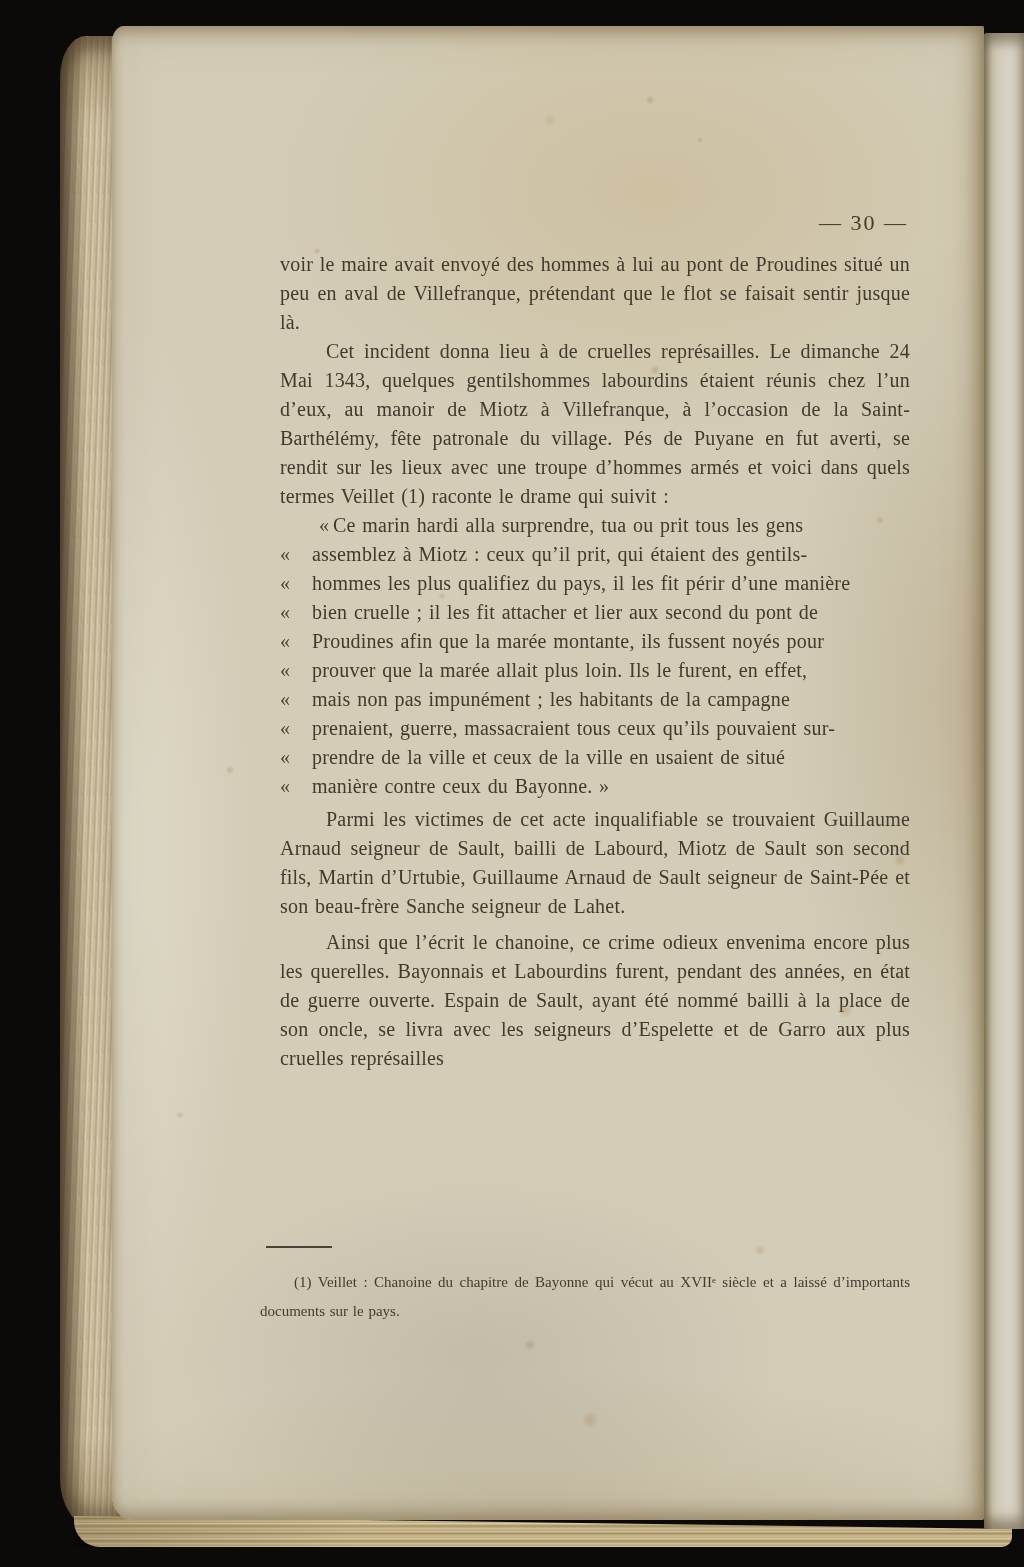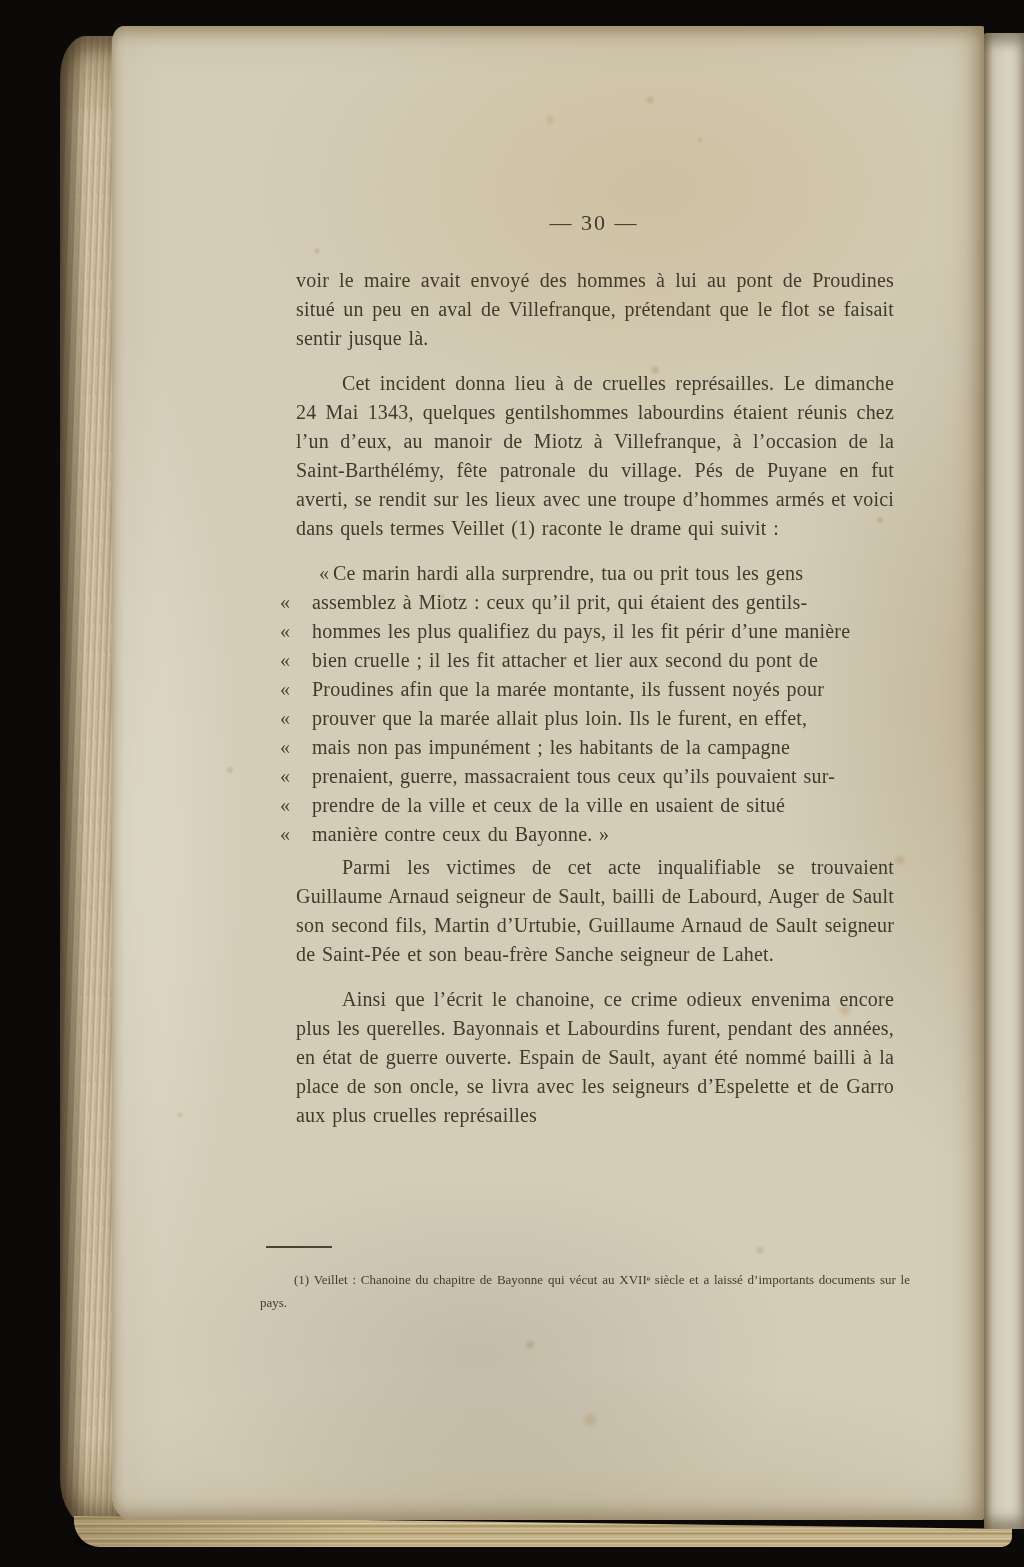--- a/index.html
+++ b/index.html
@@ -71,51 +71,51 @@
     box-shadow:
       inset 0 0 46px rgba(118,94,54,.22),
       inset -9px 0 20px rgba(104,80,42,.34),
       inset 0 7px 12px rgba(118,94,54,.30),
       inset 0 -7px 14px rgba(118,94,54,.32),
       inset 10px 0 14px rgba(255,255,248,.28);
   }
 
   .page-number {
     position: absolute; top: 184px; left: 168px; width: 628px;
-    text-align: center;
+    text-align: right;
     font-size: 22px; color: #42392c; letter-spacing: 2px;
   }
 
   .text-block {
     position: absolute; left: 168px; top: 224px; width: 630px;
     color: #413a2d;
     font-size: 20px; line-height: 29px;
     text-align: justify;
     word-spacing: 1.5px; letter-spacing: 0.2px;
   }
-  .para { margin: 16px; text-indent: 46px; }
+  .para { margin: 0; text-indent: 46px; }
   .para.continuation { text-indent: 0; }
   .para.after-quote { margin-top: 4px; }
   .para.last { margin-top: 7px; }
 
   .quote { margin: 0; }
   .qline { display: flex; }
   .q-mark { flex: 0 0 32px; width: 32px; color: #4a4234; }
   .qline.first { padding-left: 39px; }
   .qline.first .q-mark { flex: 0 0 14px; width: 14px; }
   .q-text { flex: 1; white-space: nowrap; }
 
   .footnote-rule {
     position: absolute; left: 154px; top: 1220px; width: 66px; height: 2px;
     background: #4a4335;
   }
   .footnote {
     position: absolute; left: 148px; top: 1242px; width: 650px;
     margin: 0;
-    font-size: 13px; line-height: 23px;
+    font-size: 15px; line-height: 29px;
     color: #433c2f;
     text-align: justify; text-indent: 34px;
     word-spacing: 1px;
   }
 </style>
 </head>
 <body>
 
 <div class="scene">
 
@@ -168,21 +168,21 @@
         <div class="qline">
           <span class="q-mark">«</span>
           <span class="q-text">prendre de la ville et ceux de la ville en usaient de situé</span>
         </div>
         <div class="qline">
           <span class="q-mark">«</span>
           <span class="q-text">manière contre ceux du Bayonne. »</span>
         </div>
       </div>
 
-      <p class="para after-quote">Parmi les victimes de cet acte inqualifiable se trouvaient Guillaume Arnaud seigneur de Sault, bailli de Labourd, Auger de Sault son second fils, Martin d’Urtubie, Guillaume Arnaud de Sault seigneur de Saint-Pée et son beau-frère Sanche seigneur de Lahet.</p>
+      <p class="para after-quote">Parmi les victimes de cet acte inqualifiable se trouvaient Guillaume Arnaud seigneur de Sault, bailli de Labourd, Miotz de Sault son second fils, Martin d’Urtubie, Guillaume Arnaud de Sault seigneur de Saint-Pée et son beau-frère Sanche seigneur de Lahet.</p>
       <p class="para last">Ainsi que l’écrit le chanoine, ce crime odieux envenima encore plus les querelles. Bayonnais et Labourdins furent, pendant des années, en état de guerre ouverte. Espain de Sault, ayant été nommé bailli à la place de son oncle, se livra avec les seigneurs d’Espelette et de Garro aux plus cruelles représailles</p>
 
     </div>
 
     <div class="footnote-rule"></div>
     <p class="footnote">(1) Veillet : Chanoine du chapitre de Bayonne qui vécut au XVIIᵉ siècle et a laissé d’importants documents sur le pays.</p>
 
   </div>
 
 </div>

